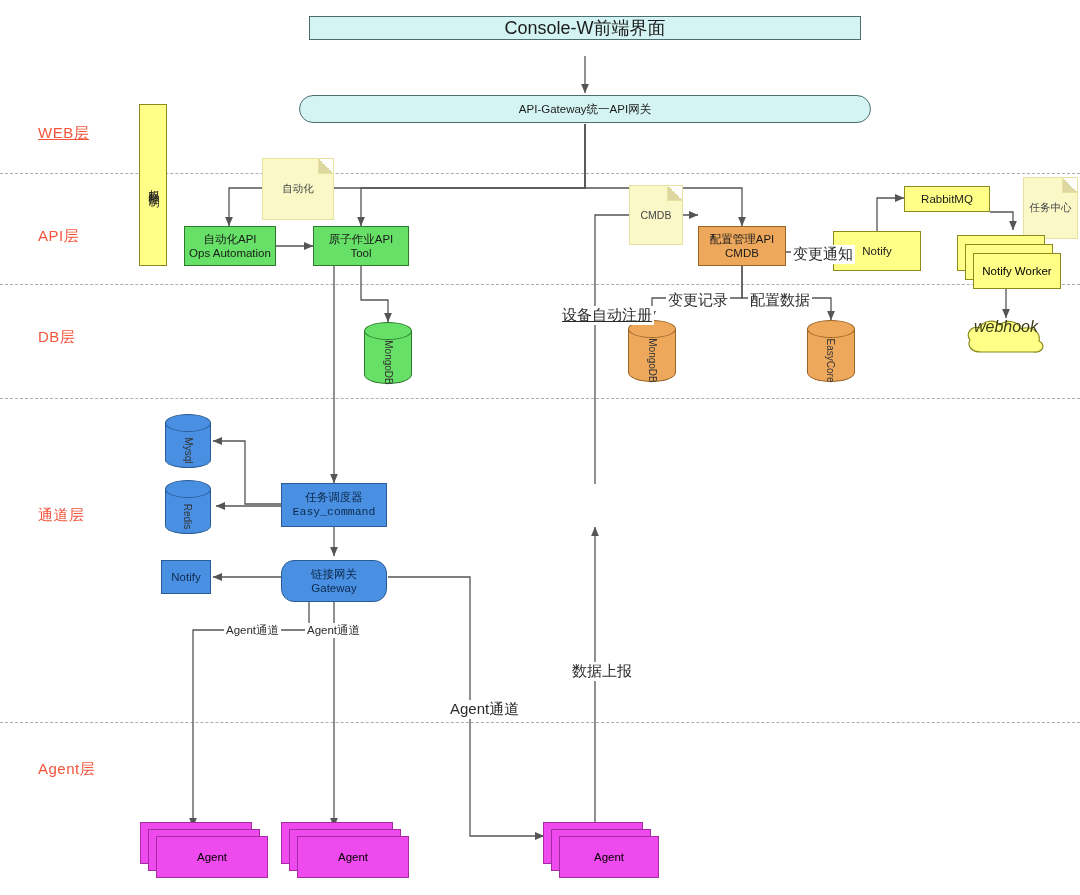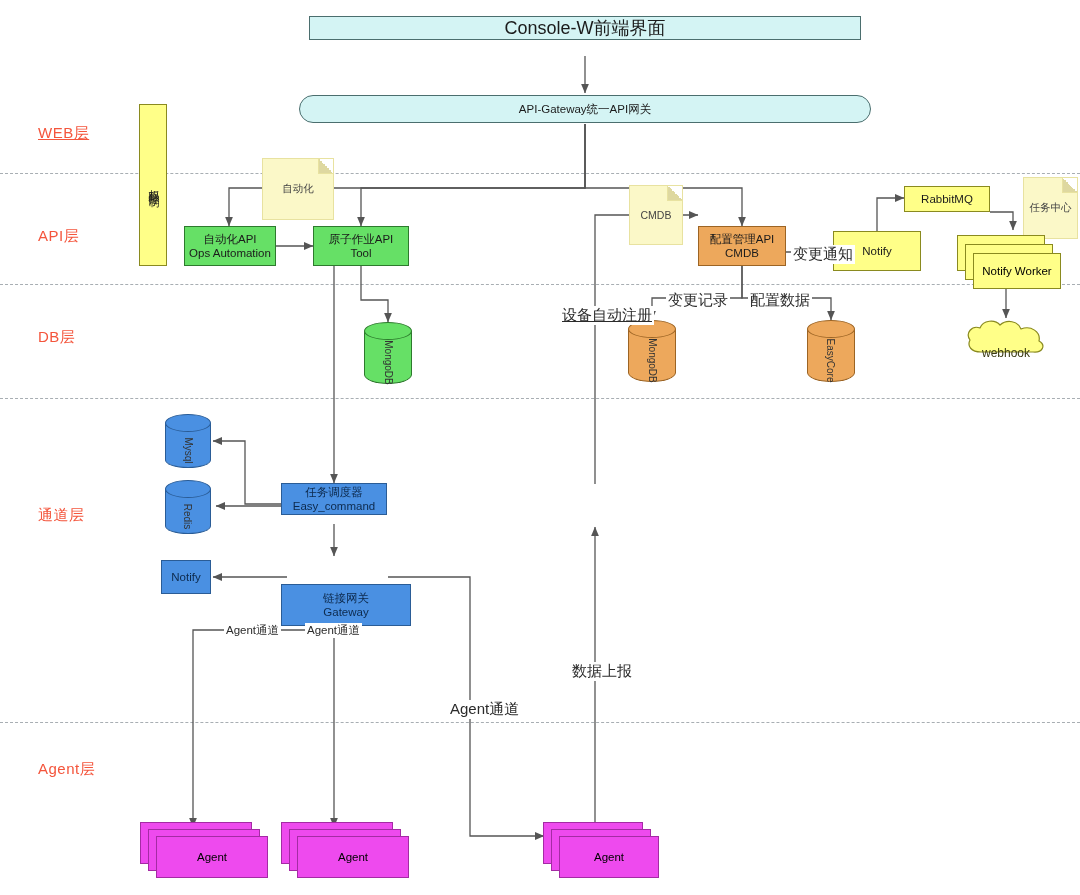--- a/index.html
+++ b/index.html
@@ -130,23 +130,24 @@
     border: 1.2px solid var(--bd);
     background: var(--bg);
     font-size: 11.5px;
   }
 
   
   .cloud { position: absolute; z-index: 3; }
   .cloud .cloud-label {
     position: absolute;
     left: 0; right: 0; top: 0; bottom: 0;
-    display: flex; align-items: flex-end; justify-content: center;
-    font-size: 12px;
+    display: flex; align-items: flex-start; justify-content: center;
+    font-size: 16px;
     color: #3a3a12;
+    font-style: italic;
   }
 
   
   .elabel {
     position: absolute;
     font-size: 15px;
     color: #2b2b2b;
     background: #ffffff;
     padding: 0 2px;
     white-space: nowrap;
@@ -331,26 +332,26 @@
     <div class="top"></div>
     <div class="cyl-label">
       <span>Redis</span>
     </div>
   </div>
 
   <div class="node blue" style="left:161px; top:560px; width:50px; height:34px;">
     <span class="l1">Notify</span>
   </div>
 
-  <div class="node blue" style="left:281px; top:483px; width:106px; height:32px;">
+  <div class="node blue" style="left:281px; top:483px; width:106px; height:44px;font-family:Liberation Mono, monospace;">
     <span class="l1">任务调度器</span>
     <span class="l2">Easy_command</span>
   </div>
 
-  <div class="node blue" style="left:281px; top:584px; width:130px; height:42px;">
+  <div class="node blue" style="left:281px; top:560px; width:106px; height:42px;border-radius:13px;">
     <span class="l1">链接网关</span>
     <span class="l2">Gateway</span>
   </div>
 
 
   <div class="stack" style="left:140px; top:822px; width:128px; height:60px; --bg:#ee4aee; --bd:#a42ba4;">
     <div class="sheet" style="left:0px;  top:0px;  width:112px; height:42px;"></div>
     <div class="sheet" style="left:8px;  top:7px;  width:112px; height:42px;"></div>
     <div class="front" style="left:16px; top:14px; width:112px; height:42px;">
       <span>Agent</span>

